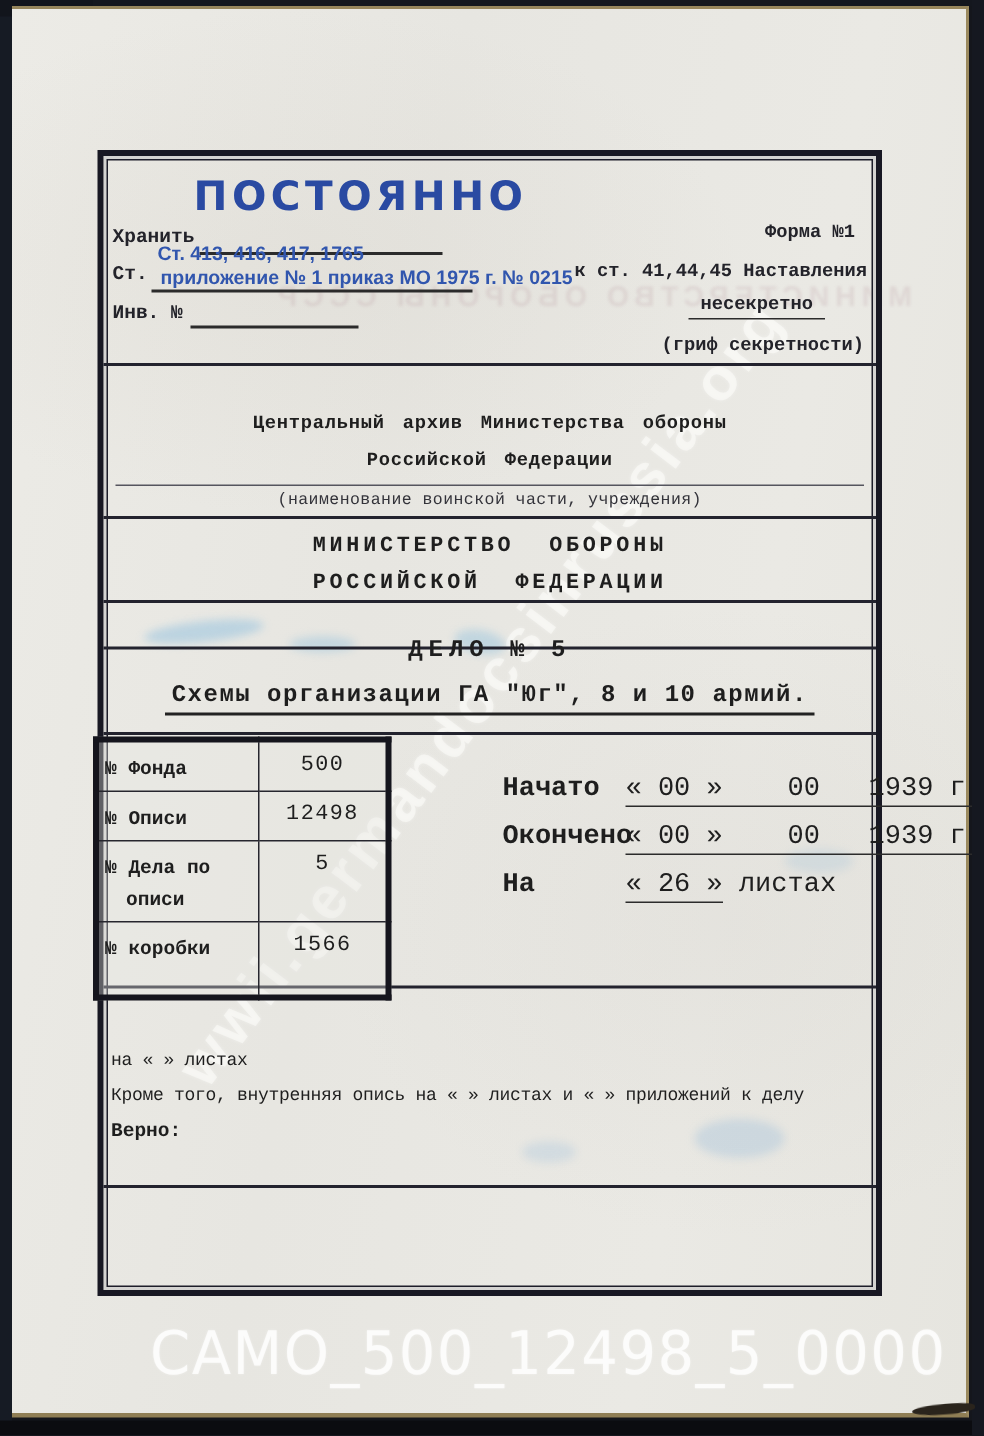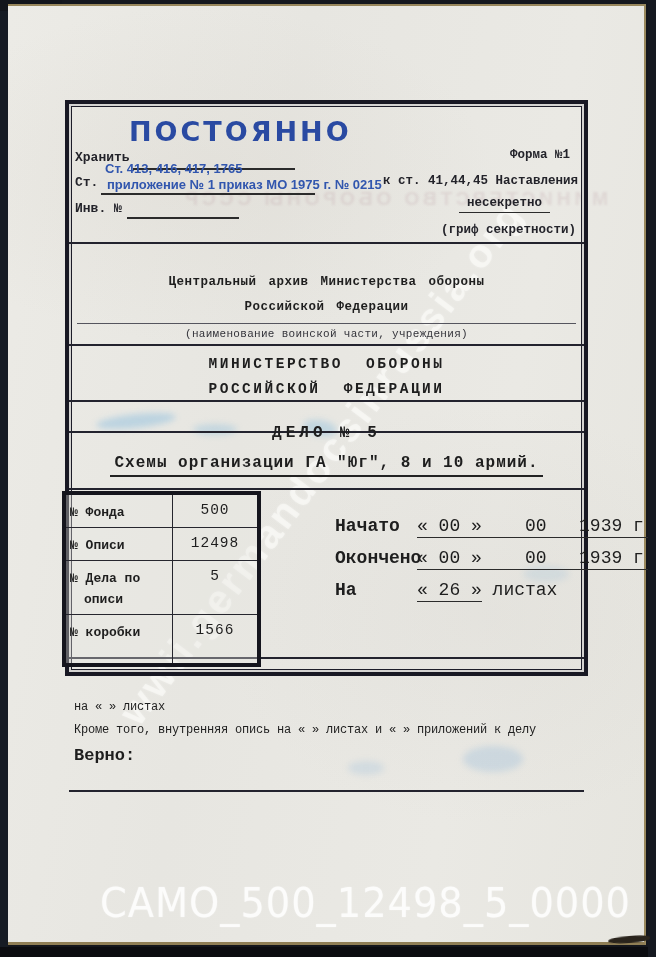--- a/index.html
+++ b/index.html
@@ -34,21 +34,21 @@
   .artifact{position:absolute;filter:blur(3px);border-radius:50%;}
   .a1{left:88px;top:408px;width:80px;height:14px;background:rgba(115,180,220,.38);transform:rotate(-6deg);}
   .a2{left:185px;top:418px;width:44px;height:11px;background:rgba(115,180,220,.30);}
   .a3{left:295px;top:414px;width:34px;height:16px;background:rgba(115,180,220,.33);transform:rotate(10deg);}
   .a4{left:455px;top:740px;width:60px;height:26px;background:rgba(110,165,215,.22);}
   .a5{left:340px;top:755px;width:36px;height:14px;background:rgba(110,165,215,.18);}
   .a6{left:515px;top:560px;width:46px;height:16px;background:rgba(110,165,215,.15);}
   .tear{position:absolute;left:608px;top:936px;width:42px;height:7px;background:#2a241c;
         border-radius:60% 40% 50% 50%;transform:rotate(-4deg);filter:blur(.5px);}
   
-  .frame{position:absolute;left:57px;top:94px;width:523px;height:576px;box-sizing:border-box;
+  .frame{position:absolute;left:57px;top:94px;width:523px;height:764px;box-sizing:border-box;
      border:4px solid #181823;
      box-shadow:inset 0 0 0 2px rgba(233,232,227,.9), inset 0 0 0 3px #1d1d29;}
   .sec{box-sizing:border-box;border-bottom:2px solid #23232e;position:relative;}
   .abs{position:absolute;}
   .line{position:absolute;height:1.5px;background:#2b2b2b;}
   
   .sec-top{height:140px;}
   .postoyanno{left:60px;top:12px;font-family:"DejaVu Sans","Liberation Sans",sans-serif;
      font-weight:bold;font-size:27px;letter-spacing:3px;color:#2a4aa2;}
   .lbl{font-size:13px;font-weight:bold;color:#23232a;}
@@ -79,21 +79,21 @@
   .reg-label{width:88px;font-size:13px;font-weight:bold;padding:7px 0 4px 18px;text-indent:-14px;line-height:21px;}
   .reg-value{width:82px;font-size:14.5px;text-align:center;padding-top:7px;letter-spacing:1px;}
   .r1{height:33px;}.r2{height:29px;}.r3{height:50px;}.r4{height:50px;}
   .dates{position:absolute;left:266px;top:26px;font-size:18px;}
   .date-row{margin-bottom:10px;white-space:nowrap;}
   .date-lbl{display:inline-block;width:82px;font-weight:bold;}
   .date-val{display:inline-block;border-bottom:1.5px solid #2b2b2b;white-space:pre;padding-bottom:1px;}
   
   .sec-footer{height:163px;border-bottom:none;padding:41px 5px 0;font-size:12px;}
   .note{white-space:nowrap;letter-spacing:-.2px;margin-bottom:9px;}
-  .verno{margin-top:5px;font-weight:bold;font-size:17px;}
+  .verno{margin-top:5px;font-weight:bold;font-size:13px;}
   .foot-rule{position:absolute;left:0;right:0;top:131px;height:2px;background:#23232e;}
   .sign-caption{position:absolute;left:5px;right:5px;top:136px;font-size:12px;line-height:16px;
      text-align:justify;word-spacing:7px;letter-spacing:-.2px;color:#26262c;}
 </style>
 </head>
 <body>
 
 <div class="page">
 
   <div class="edge edge-left"></div>

